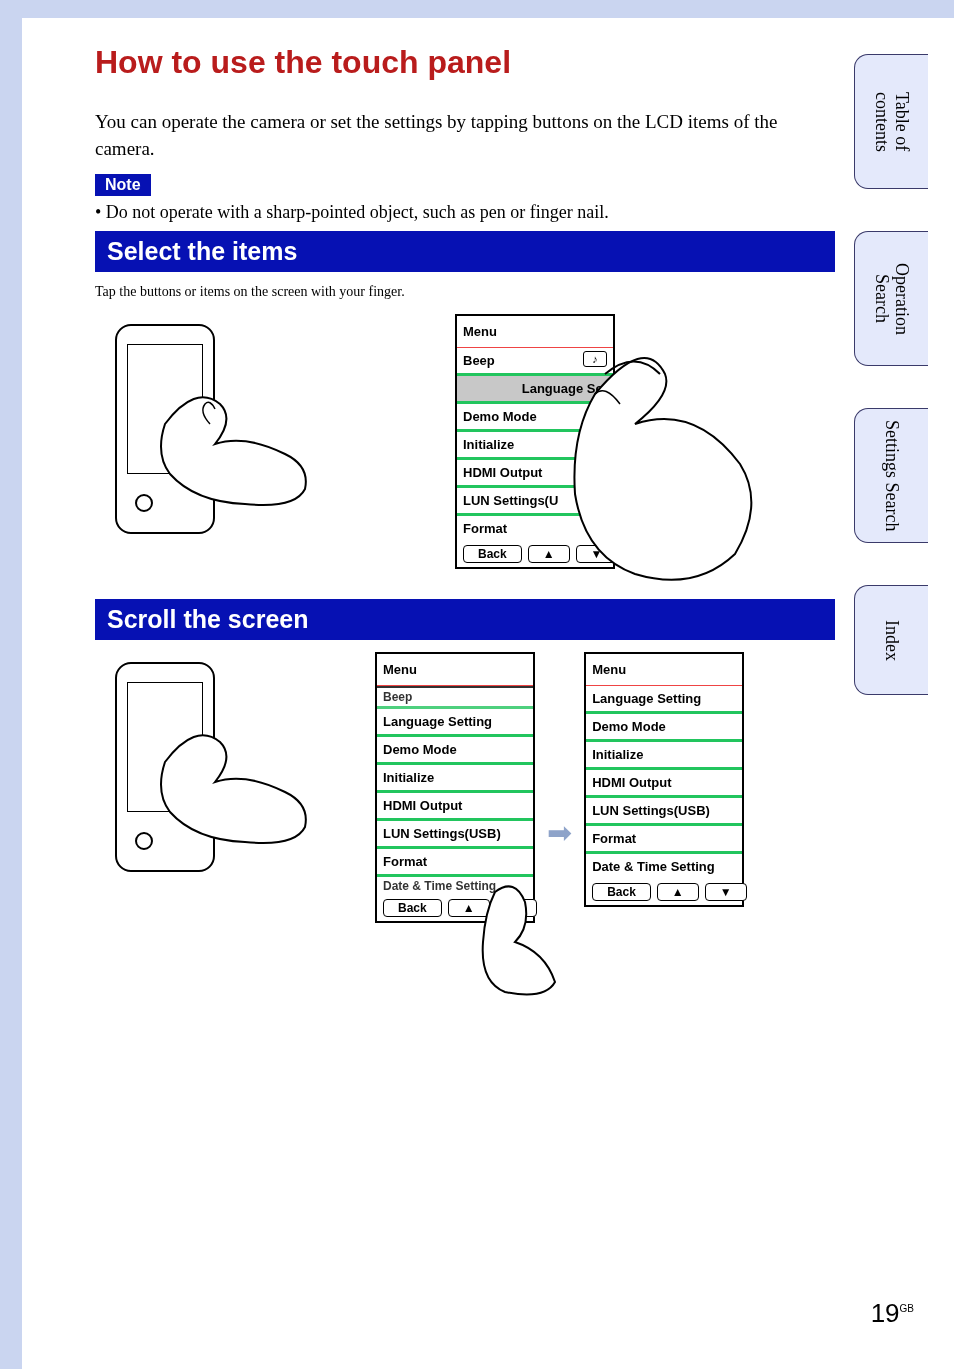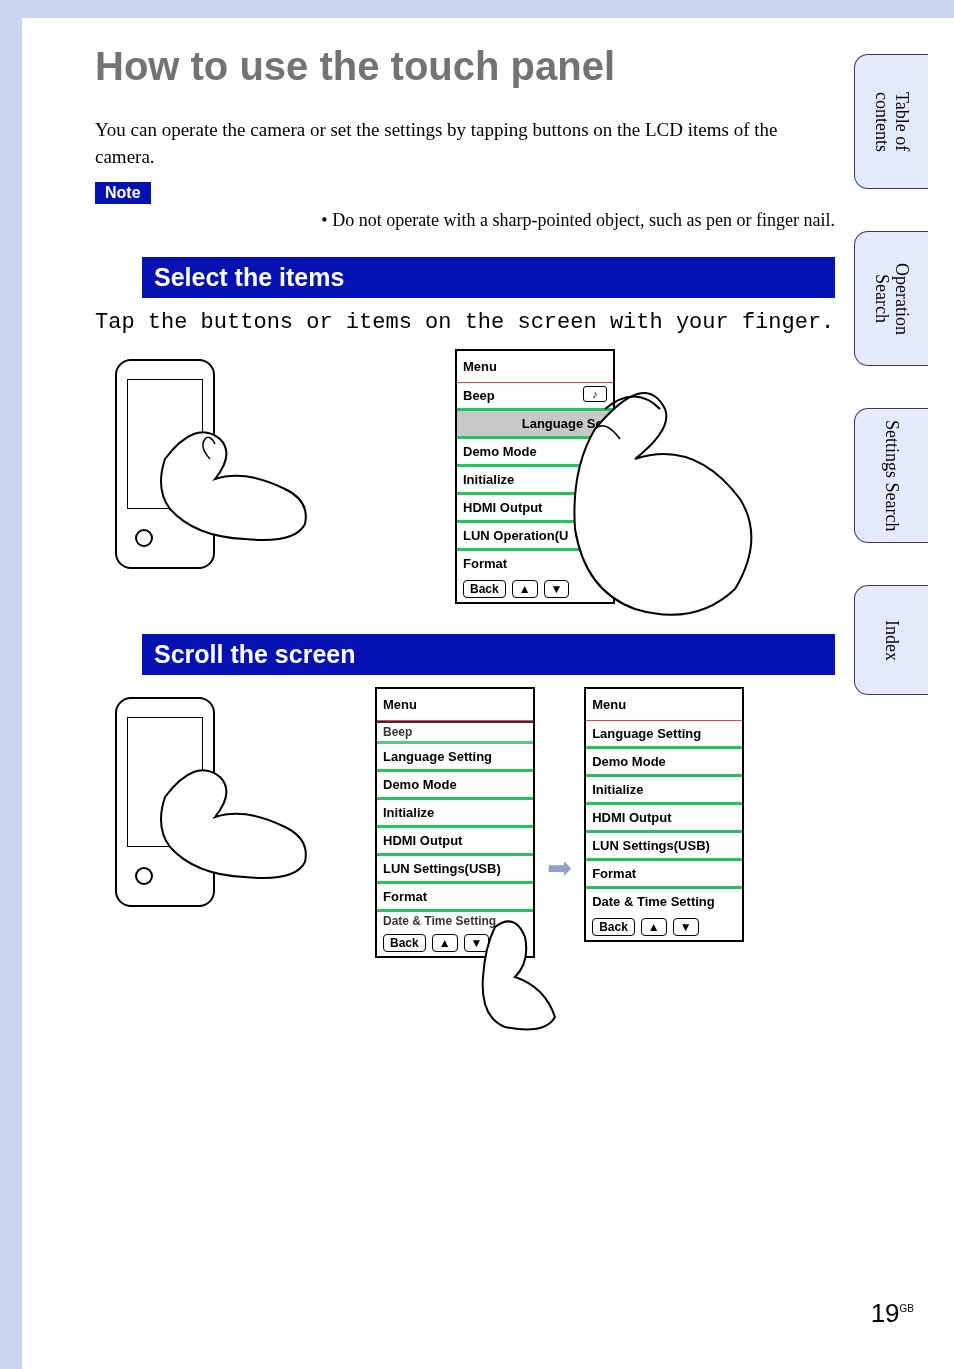--- a/index.html
+++ b/index.html
@@ -25,59 +25,56 @@
   }
   .content {
     position: absolute;
     left: 95px;
     top: 44px;
     width: 740px;
   }
   h1 {
     font-family: Arial, Helvetica, sans-serif;
     font-weight: bold;
-    font-size: 40px;
-    color: #737373;
+    font-size: 32px;
+    color: #b91c1c;
     margin-bottom: 28px;
   }
   .intro {
     font-size: 19px;
     line-height: 1.4;
     margin-bottom: 12px;
   }
   .note-label {
     display: inline-block;
     background: #0611b3;
     color: #fff;
     font-family: Arial, sans-serif;
     font-weight: bold;
     font-size: 16px;
     padding: 2px 10px;
     margin-bottom: 6px;
     text-align: right;
   }
   .note-text {
     font-size: 18px;
-    margin-bottom: 26px;
-    text-align: right;
+    margin-bottom: 8px;
   }
   .section-head {
     background: #0611b3;
     color: #fff;
     font-family: Arial, sans-serif;
     font-weight: bold;
     font-size: 25px;
     padding: 6px 12px;
     margin-bottom: 12px;
-    margin-left: 47px;
   }
   .section-text {
-    font-size: 22px;
+    font-size: 14px;
     margin-bottom: 14px;
-    font-family: Liberation Mono, monospace;
   }
   .illu-row {
     display: flex;
     gap: 40px;
     align-items: flex-start;
     margin-bottom: 30px;
   }
   
   .camera {
     width: 200px; height: 250px;
@@ -135,21 +132,21 @@
   .menu-item.partial-top { border-top: 2px dashed #000; border-top-style: solid; font-size:12px; padding:2px 6px; opacity:0.8;}
   .menu-item.partial-bot { border-bottom: 2px solid #000; font-size:12px; padding:2px 6px; opacity:0.8;}
   .menu-nav {
     padding: 4px 6px;
     display: flex;
     gap: 6px;
   }
   .mini-btn {
     border: 1.5px solid #000;
     border-radius: 4px;
-    padding: 1px 6px;
+    padding: 1px 14px;
     font-size: 12px;
     font-weight: bold;
     background: #fff;
   }
   .scroll-row {
     display: flex;
     gap: 20px;
     align-items: flex-start;
   }
   .scroll-group {
@@ -247,21 +244,21 @@
       <div class="menu-panel menu-block">
         <div class="menu-title">Menu</div>
         <div class="menu-item" style="position:relative;">
           <span>Beep</span>
           <span class="icon-in-item">♪</span>
         </div>
         <div class="menu-item hl">Language Set</div>
         <div class="menu-item">Demo Mode</div>
         <div class="menu-item">Initialize</div>
         <div class="menu-item">HDMI Output</div>
-        <div class="menu-item">LUN Operation(U</div>
+        <div class="menu-item">LUN Settings(U</div>
         <div class="menu-item" style="border-bottom:none;">Format</div>
         <div class="menu-nav">
           <span class="mini-btn">Back</span>
           <span class="mini-btn">▲</span>
           <span class="mini-btn">▼</span>
         </div>
       </div>
       <svg style="position:absolute; left:110px; top:20px;" width="200" height="260" viewBox="0 0 200 260">
         <path d="M30 60 Q80 0 100 40 Q108 60 70 90 Q130 70 175 130 Q200 170 170 220 Q130 258 70 240 Q20 222 10 160 Q6 100 30 60 Z" fill="#fff" stroke="#000" stroke-width="2"></path>
         <path d="M55 70 Q40 50 30 60" fill="none" stroke="#000" stroke-width="1.5"></path>

